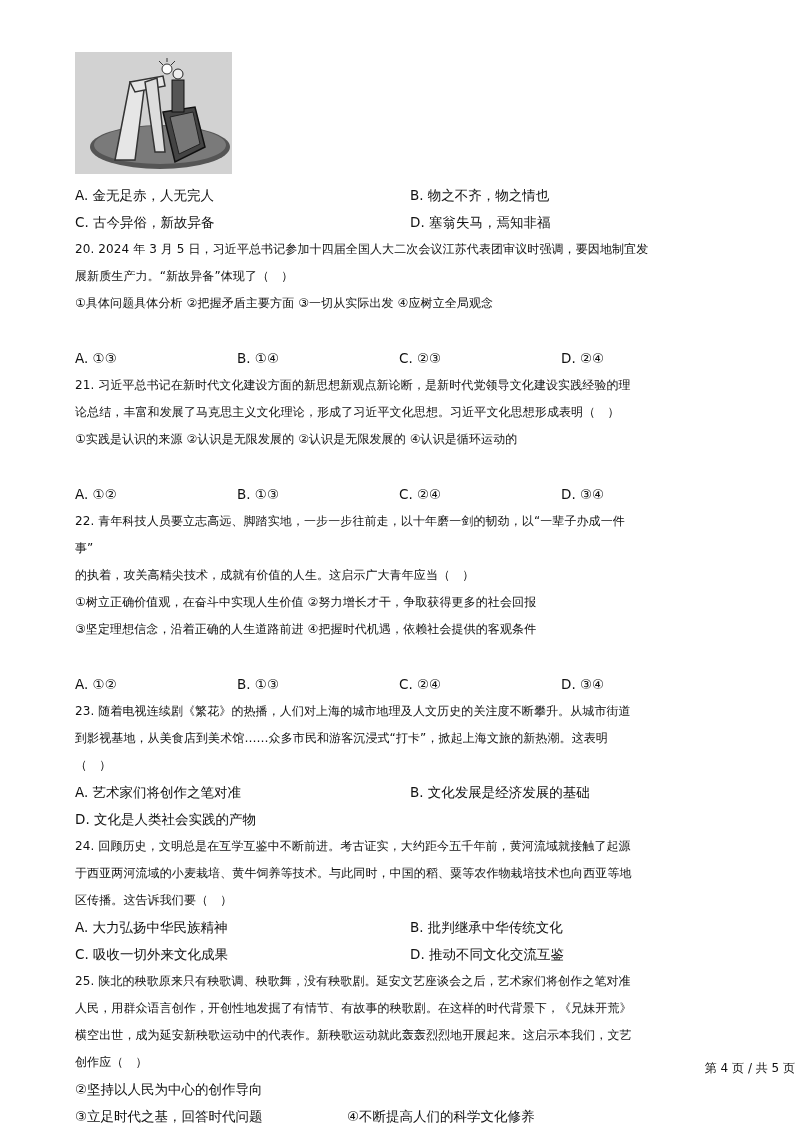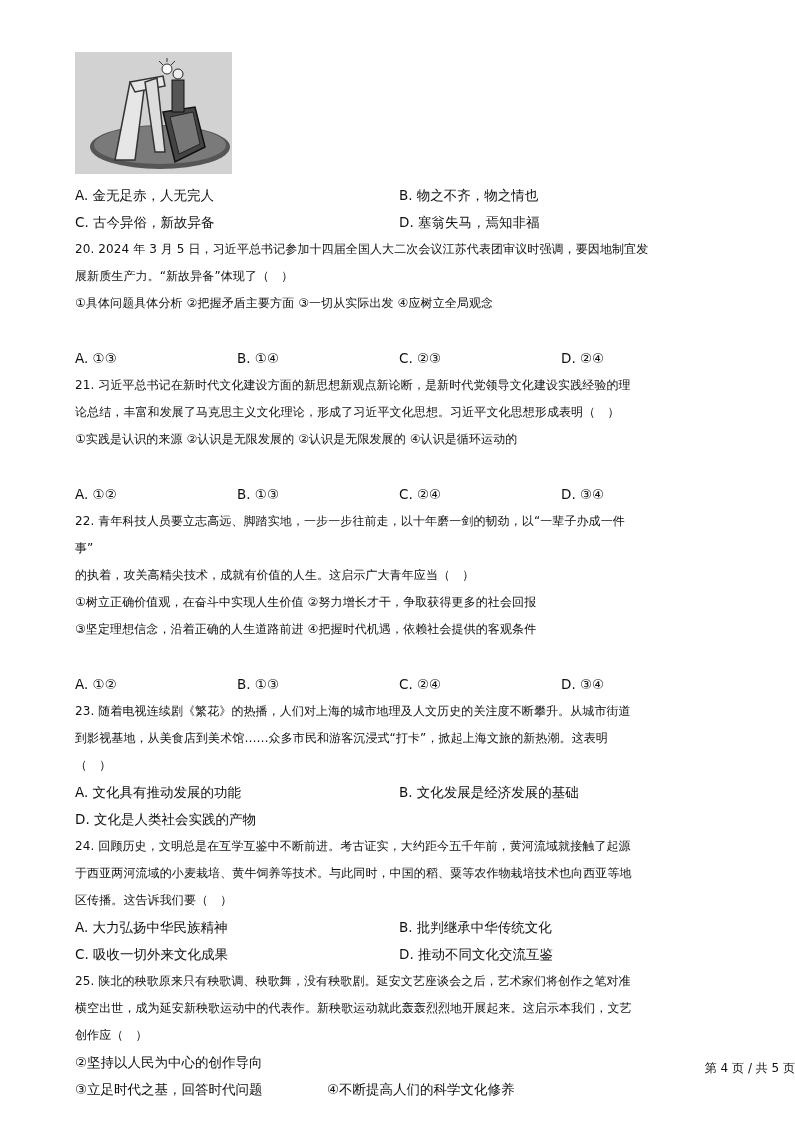--- a/index.html
+++ b/index.html
@@ -7,21 +7,21 @@
     width: 795px; height: 1125px; position: relative; overflow: hidden;
     font-family: "DejaVu Sans", "Liberation Sans", sans-serif;
     color: #111111;
   }
   .page { position: absolute; left: 75px; top: 52px; width: 650px; }
   .figure {
     width: 157px; height: 122px; background: #cfcfcf; position: relative; overflow: hidden;
     margin-bottom: 8px;
   }
   .line { font-size: 12px; line-height: 27px; height: 27px; white-space: nowrap; letter-spacing: 0.1px; }
-  .opts2 { display: flex; }
+  .opts2 { display: flex; gap: 20px; }
   .opts2 .opt { width: 324px; }
   .opts4 { display: flex; margin-top: 28px; }
   .opts4 .opt { width: 162px; }
   .opt { font-size: 13.5px; line-height: 27px; height: 27px; white-space: nowrap; }
   .footer {
     position: absolute; left: 0; right: 0; top: 1060px; text-align: right;
     font-size: 12px; color: #111;
   }
 </style>
 </head>
@@ -84,40 +84,41 @@
     <div class="opt">A. ①②</div>
     <div class="opt">B. ①③</div>
     <div class="opt">C. ②④</div>
     <div class="opt">D. ③④</div>
   </div>
 
   <div class="line">23. 随着电视连续剧《繁花》的热播，人们对上海的城市地理及人文历史的关注度不断攀升。从城市街道</div>
   <div class="line">到影视基地，从美食店到美术馆……众多市民和游客沉浸式“打卡”，掀起上海文旅的新热潮。这表明</div>
   <div class="line">（　）</div>
   <div class="opts2">
-    <div class="opt">A. 文化具有推动发展的功能</div>
+    <div class="opt">A. 艺术家们将创作之笔对准</div>
     <div class="opt">B. 文化发展是经济发展的基础</div>
   </div>
   <div class="opts2">
     <div class="opt">D. 文化是人类社会实践的产物</div>
   </div>
 
   <div class="line">24. 回顾历史，文明总是在互学互鉴中不断前进。考古证实，大约距今五千年前，黄河流域就接触了起源</div>
   <div class="line">于西亚两河流域的小麦栽培、黄牛饲养等技术。与此同时，中国的稻、粟等农作物栽培技术也向西亚等地</div>
   <div class="line">区传播。这告诉我们要（　）</div>
   <div class="opts2">
     <div class="opt">A. 大力弘扬中华民族精神</div>
     <div class="opt">B. 批判继承中华传统文化</div>
   </div>
   <div class="opts2">
     <div class="opt">C. 吸收一切外来文化成果</div>
     <div class="opt">D. 推动不同文化交流互鉴</div>
   </div>
 
   <div class="line">25. 陕北的秧歌原来只有秧歌调、秧歌舞，没有秧歌剧。延安文艺座谈会之后，艺术家们将创作之笔对准</div>
+  <div class="line">人民，用群众语言创作，开创性地发掘了有情节、有故事的秧歌剧。在这样的时代背景下，《兄妹开荒》</div>
   <div class="line">横空出世，成为延安新秧歌运动中的代表作。新秧歌运动就此轰轰烈烈地开展起来。这启示本我们，文艺</div>
   <div class="line">创作应（　）</div>
   <div class="opts2">
     <div class="opt">②坚持以人民为中心的创作导向</div>
   </div>
   <div class="opts2">
     <div class="opt" style="width:252px">③立足时代之基，回答时代问题</div>
     <div class="opt">④不断提高人们的科学文化修养</div>
   </div>
 </div>

